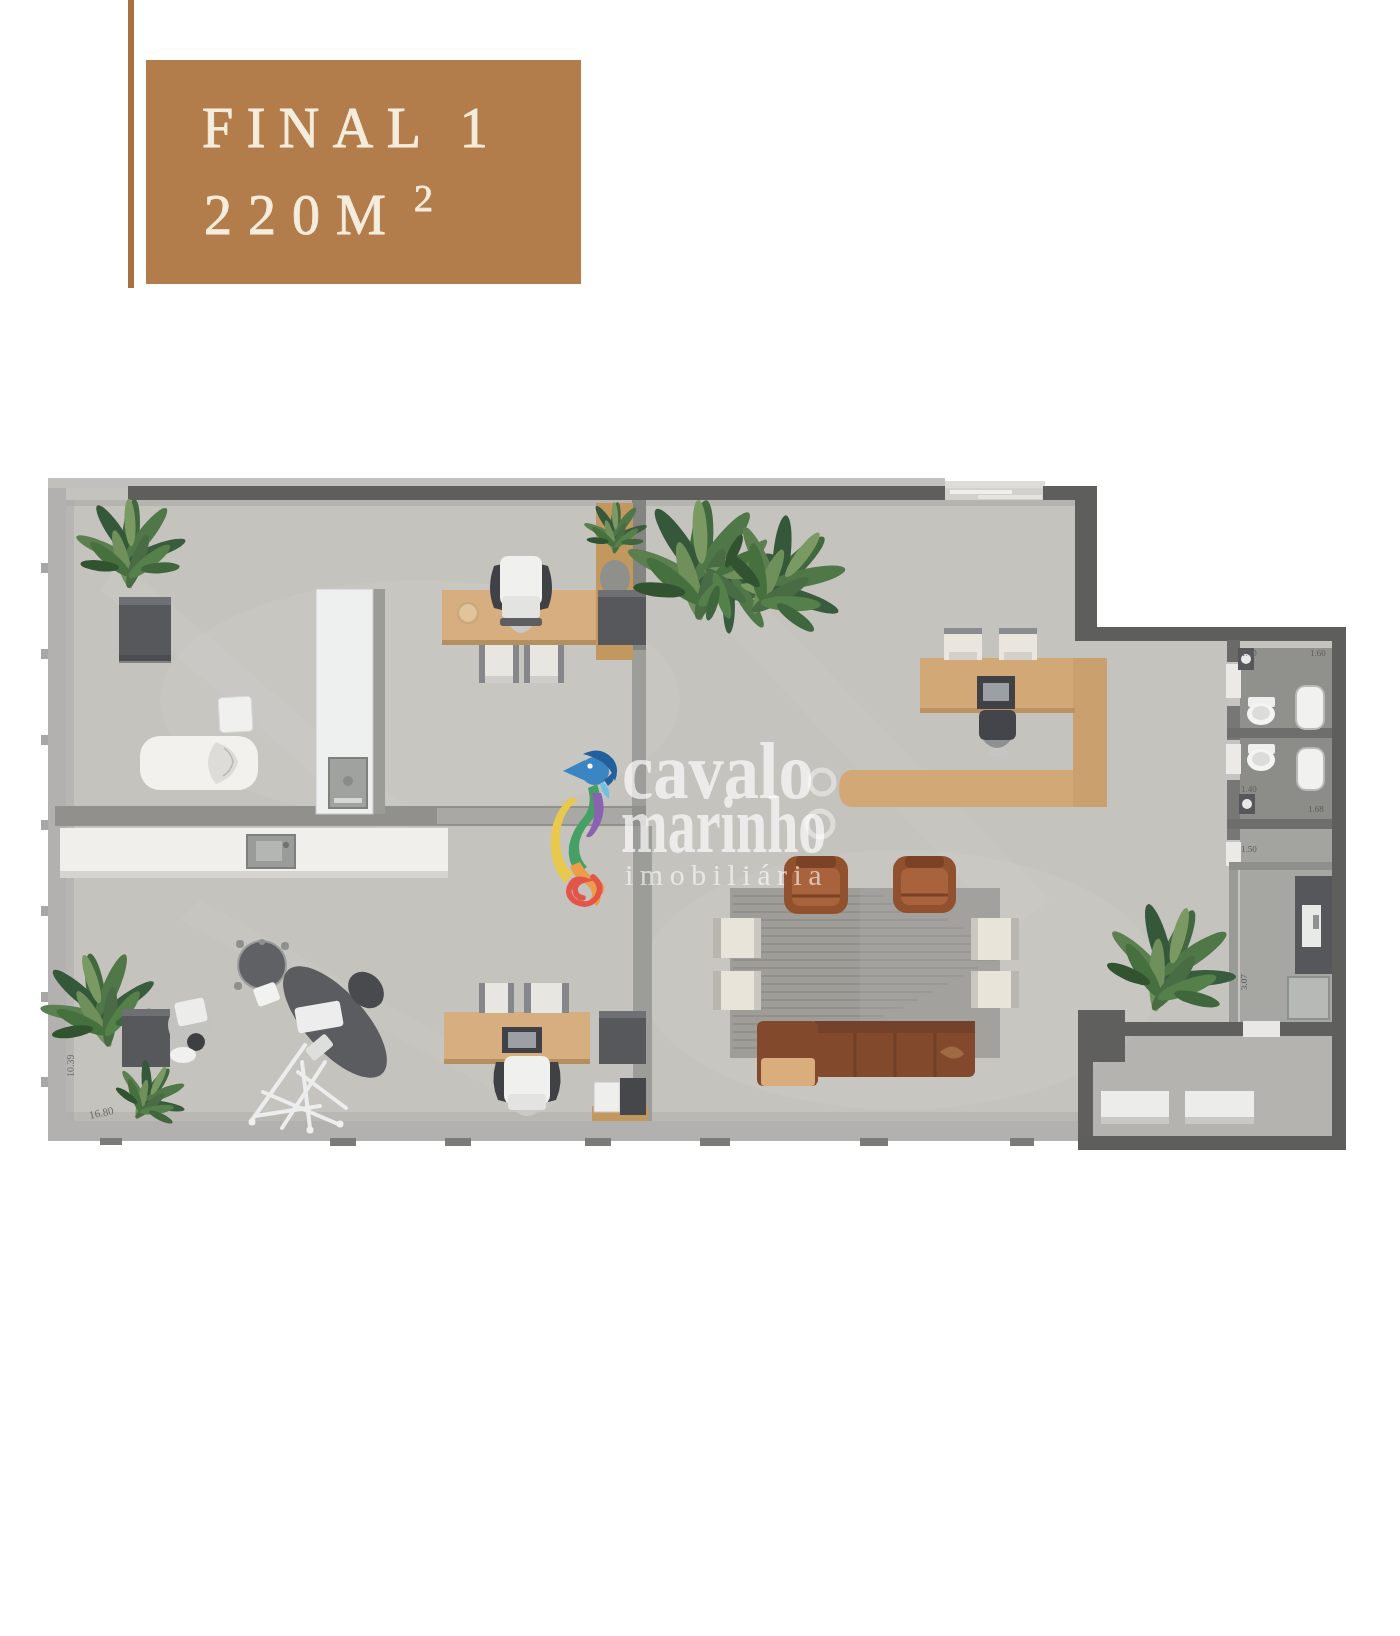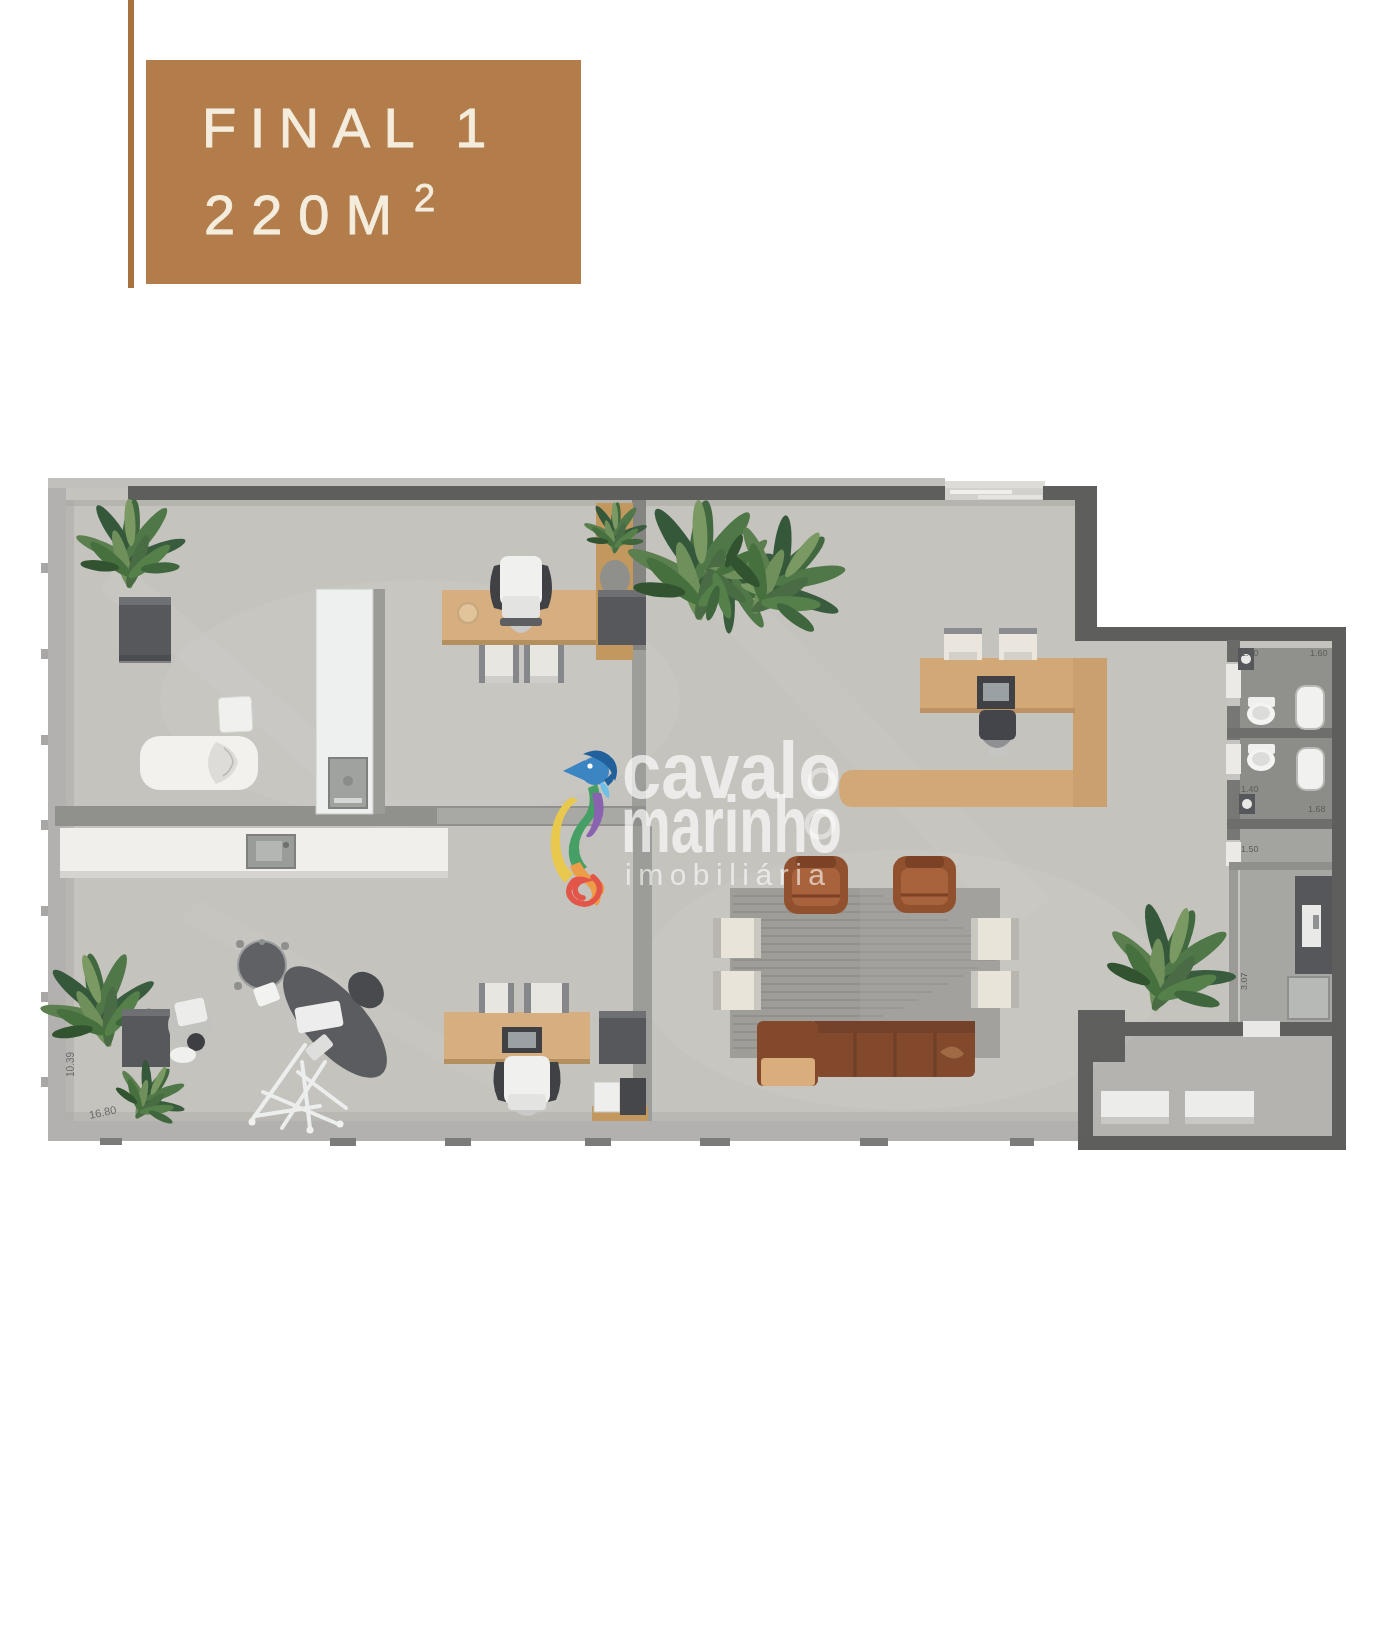--- a/index.html
+++ b/index.html
@@ -1,17 +1,17 @@
 <!DOCTYPE html>
 <html><head>
 <meta charset="utf-8">
 <style>
   html,body{margin:0;padding:0;background:#ffffff;}
   .page{position:relative;width:1400px;height:1571px;background:#ffffff;overflow:hidden;
-        font-family:Liberation Sans, sans-serif;}
+        font-family:Liberation Serif, serif;}
   svg{position:absolute;left:0;top:0;}
 </style>
 </head>
 <body>
 <div class="page">
 <svg width="1400" height="1636" viewBox="0 0 1400 1636">
 <defs>
   <g id="plantA">
     <ellipse cx="0" cy="-4" rx="8" ry="36" fill="#42683f" transform="rotate(6)"></ellipse>
     <ellipse cx="-13" cy="-8" rx="7" ry="31" fill="#35573a" transform="rotate(-34 -13 -8)"></ellipse>

